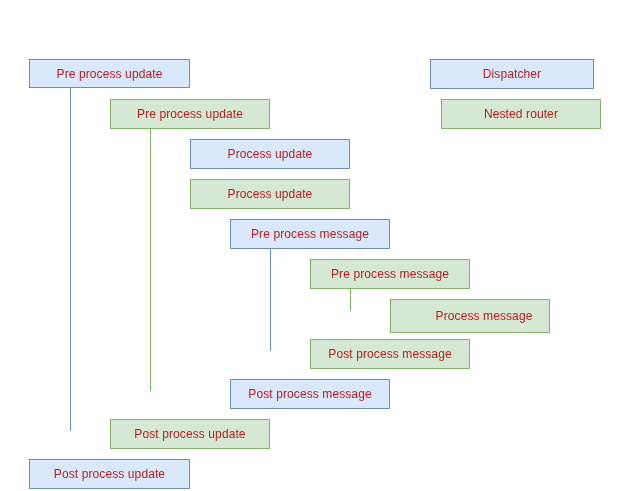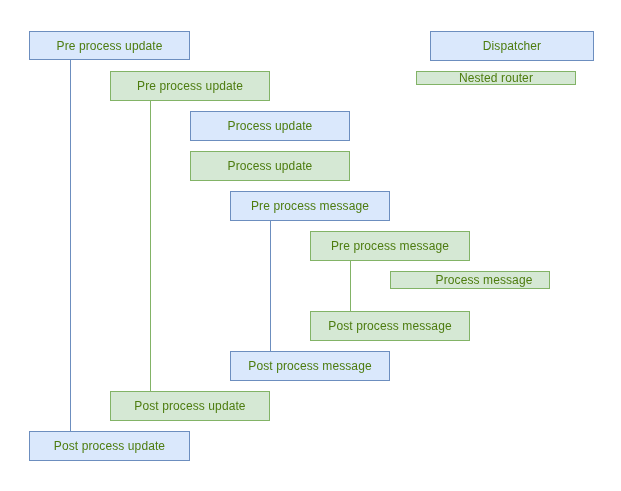--- a/index.html
+++ b/index.html
@@ -36,21 +36,22 @@
     border-width: 1px;
     border-style: solid;
     display: flex;
     align-items: center;
     justify-content: center;
     font-size: 12px;
     line-height: 14px;
     letter-spacing: 0.1px;
     text-align: center;
     white-space: nowrap;
-    color: #4d7c0f;
+    color: #b91c1c;
+    margin-top: 28px;
   }
   .node.blue {
     background: #dae8fc;
     border-color: #6c8ebf;
   }
   .node.green {
     background: #d5e8d4;
     border-color: #82b366;
   }
 </style>
@@ -76,37 +77,37 @@
       </div>
       <div class="node green" style="left: 190px; top: 151px; width: 160px; height: 30px;">
         <span>Process update</span>
       </div>
       <div class="node blue" style="left: 230px; top: 191px; width: 160px; height: 30px;">
         <span>Pre process message</span>
       </div>
       <div class="node green" style="left: 310px; top: 231px; width: 160px; height: 30px;">
         <span>Pre process message</span>
       </div>
-      <div class="node green" style="left: 390px; top: 271px; width: 160px; height: 18px; padding-left: 28px;">
+      <div class="node green" style="left: 390px; top: 271px; width: 160px; height: 34px; padding-left: 28px;">
         <span>Process message</span>
       </div>
       <div class="node green" style="left: 310px; top: 311px; width: 160px; height: 30px;">
         <span>Post process message</span>
       </div>
       <div class="node blue" style="left: 230px; top: 351px; width: 160px; height: 30px;">
         <span>Post process message</span>
       </div>
       <div class="node green" style="left: 110px; top: 391px; width: 160px; height: 30px;">
         <span>Post process update</span>
       </div>
       <div class="node blue" style="left: 29px; top: 431px; width: 161px; height: 30px;">
         <span>Post process update</span>
       </div>
     </div>
   <div id="legend-layer">
       <div class="node blue" style="left: 430px; top: 31px; width: 164px; height: 30px;">
         <span>Dispatcher</span>
       </div>
-      <div class="node green" style="left: 416px; top: 71px; width: 160px; height: 14px;">
+      <div class="node green" style="left: 441px; top: 71px; width: 160px; height: 30px;">
         <span>Nested router</span>
       </div>
     </div>
 </div>
 
 </body></html>

